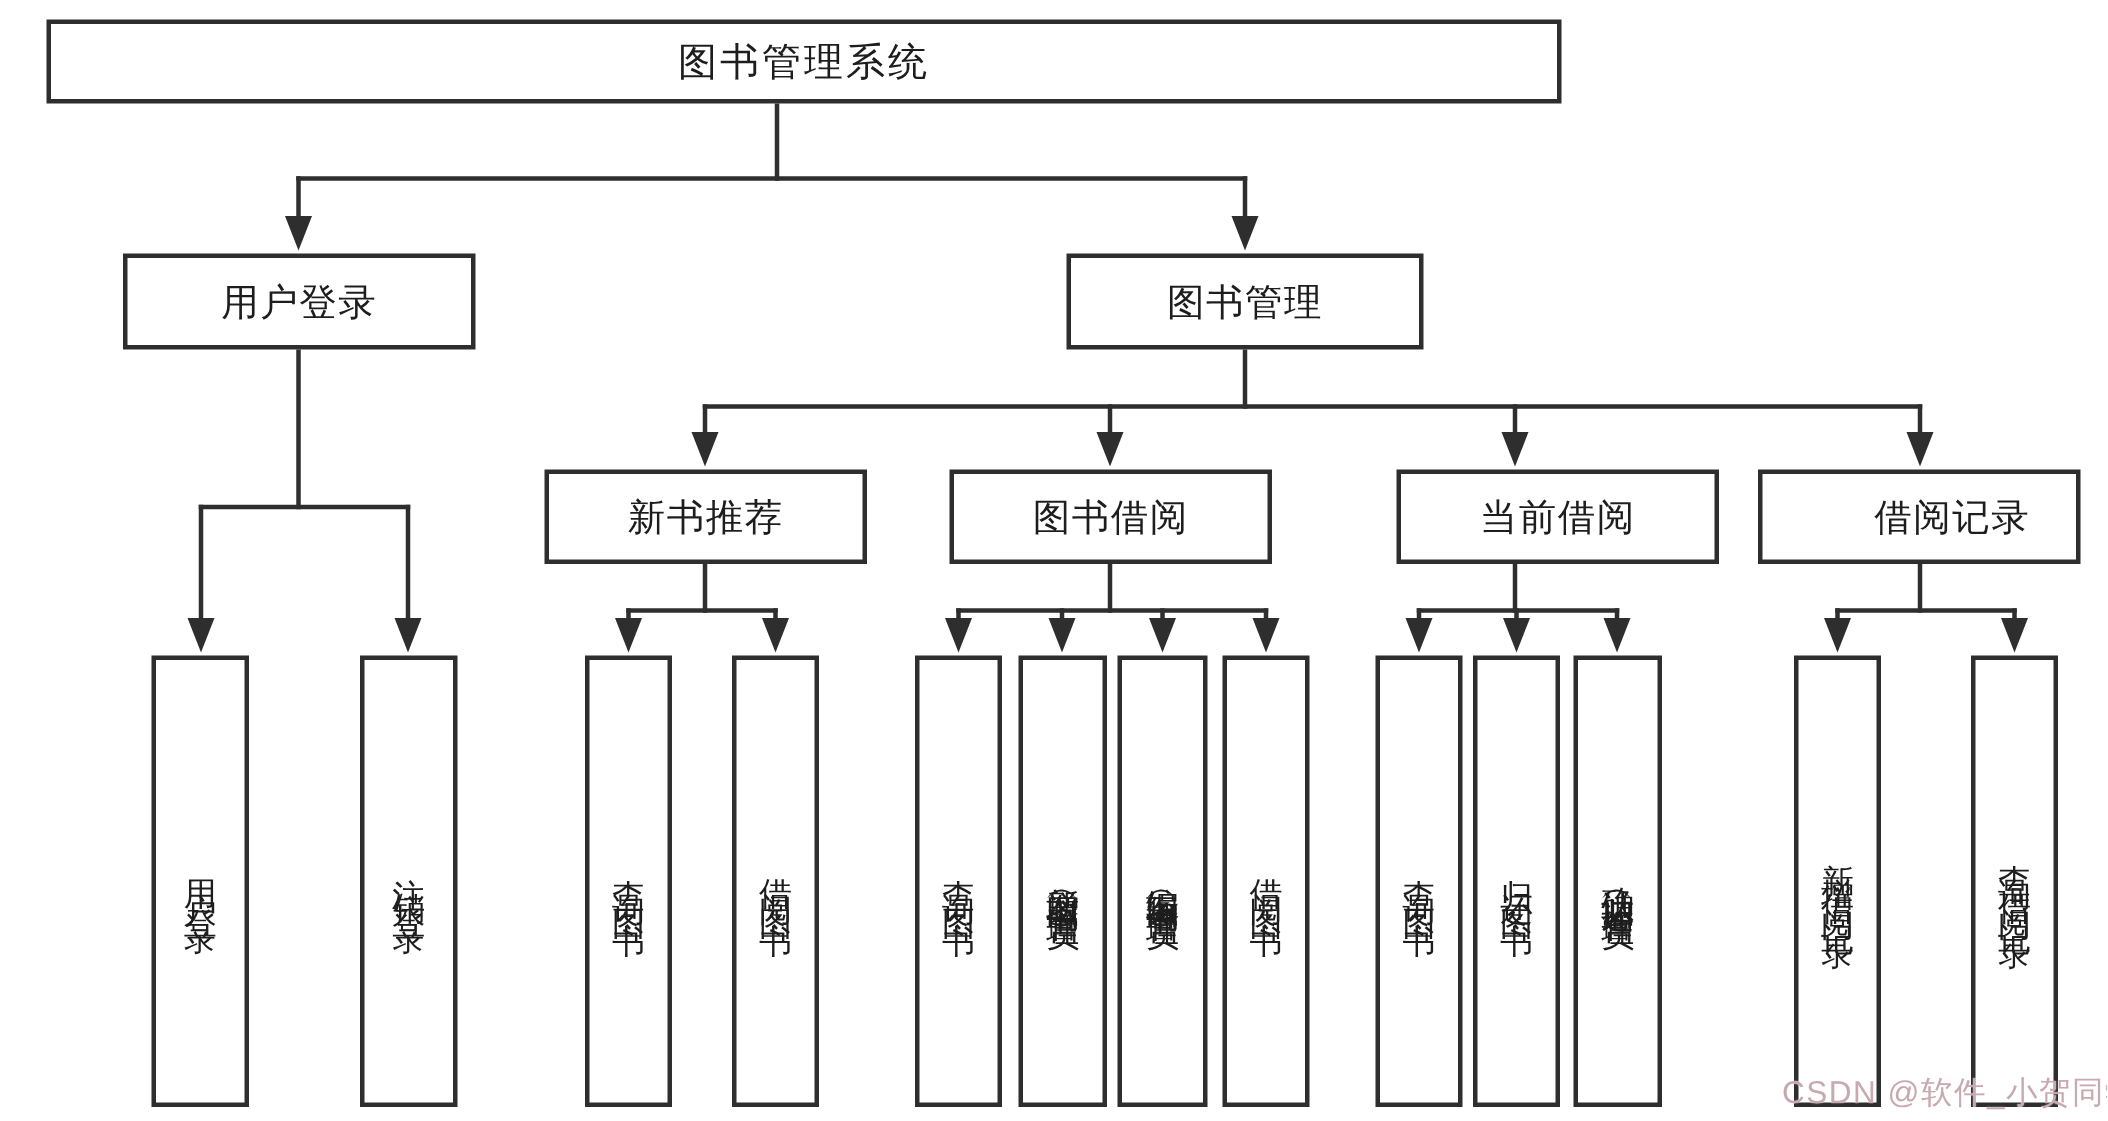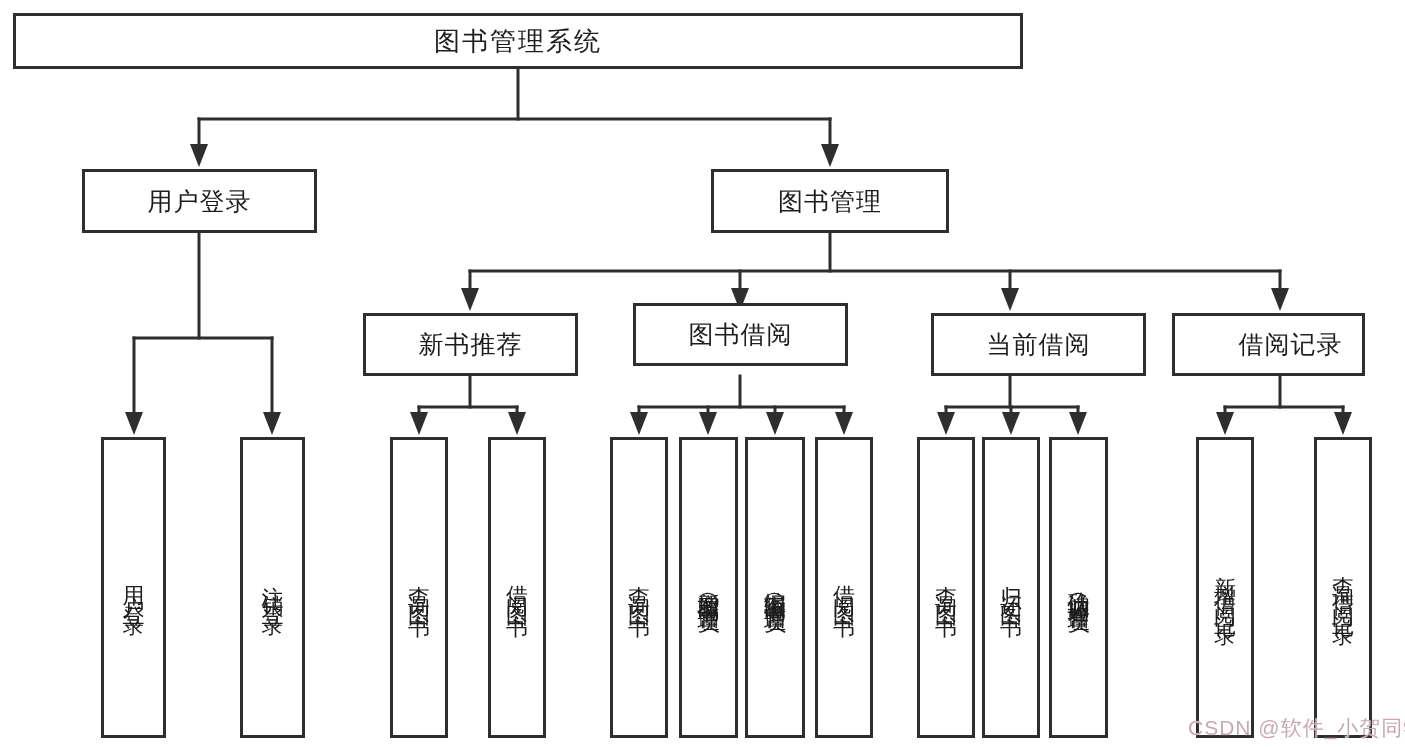--- a/index.html
+++ b/index.html
@@ -20,21 +20,21 @@
     position: absolute;
     box-sizing: border-box;
     background: #ffffff;
     border: 3px solid #2e2e2e;
     display: flex;
     align-items: center;
     justify-content: center;
     color: #1d1d1d;
     z-index: 2;
   }
-  .box.root  { font-size: 26px; letter-spacing: 2px; }
+  .box.root  { font-size: 26px; letter-spacing: 2px; margin-left: 18px; }
   .box.lvl   { font-size: 25px; letter-spacing: 1px; }
   .box.v {
     writing-mode: vertical-rl;
     text-orientation: mixed;
     font-size: 22px;
     letter-spacing: 10px;
     line-height: 1;
   }
   .box.v.long { letter-spacing: 3px; }
   .watermark {
@@ -122,23 +122,23 @@
       <polygon points="1334,412 1352,412 1343,435"></polygon>
     </g>
   </svg>
 
   <div class="box root" style="left:13px; top:13px; width:1010px; height:56px;">图书管理系统</div>
 
   <div class="box lvl" style="left:82px; top:169px; width:235px; height:64px;">用户登录</div>
   <div class="box lvl" style="left:711px; top:169px; width:238px; height:64px;">图书管理</div>
 
   <div class="box lvl" style="left:363px; top:313px; width:215px; height:63px;">新书推荐</div>
-  <div class="box lvl" style="left:633px; top:303px; width:215px; height:63px;">图书借阅</div>
+  <div class="box lvl" style="left:633px; top:313px; width:215px; height:63px;">图书借阅</div>
   <div class="box lvl" style="left:903px; top:313px; width:215px; height:63px;margin-left:28px;">当前借阅</div>
-  <div class="box lvl" style="left:1172px; top:313px; width:193px; height:63px;padding-left:44px;">借阅记录</div>
+  <div class="box lvl" style="left:1172px; top:313px; width:215px; height:63px;padding-left:44px;">借阅记录</div>
 
   <div class="box v" style="left:101px; top:437px; width:65px; height:301px;">用户登录</div>
   <div class="box v" style="left:240px; top:437px; width:65px; height:301px;">注销登录</div>
 
   <div class="box v" style="left:390px; top:437px; width:58px; height:301px;">查询图书</div>
   <div class="box v" style="left:488px; top:437px; width:58px; height:301px;">借阅图书</div>
 
   <div class="box v" style="left:610px; top:437px; width:58px; height:301px;">查询图书</div>
   <div class="box v long" style="left:679px; top:437px; width:59px; height:301px;">新增图书（管理员）</div>
   <div class="box v long" style="left:745px; top:437px; width:60px; height:301px;">编辑图书（管理员）</div>

